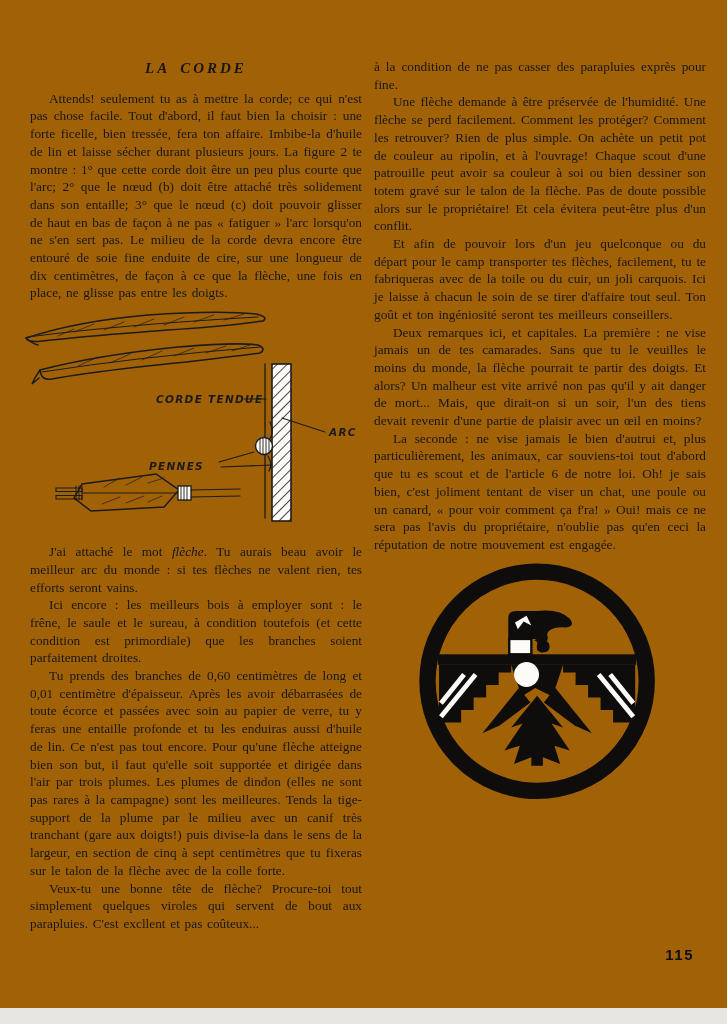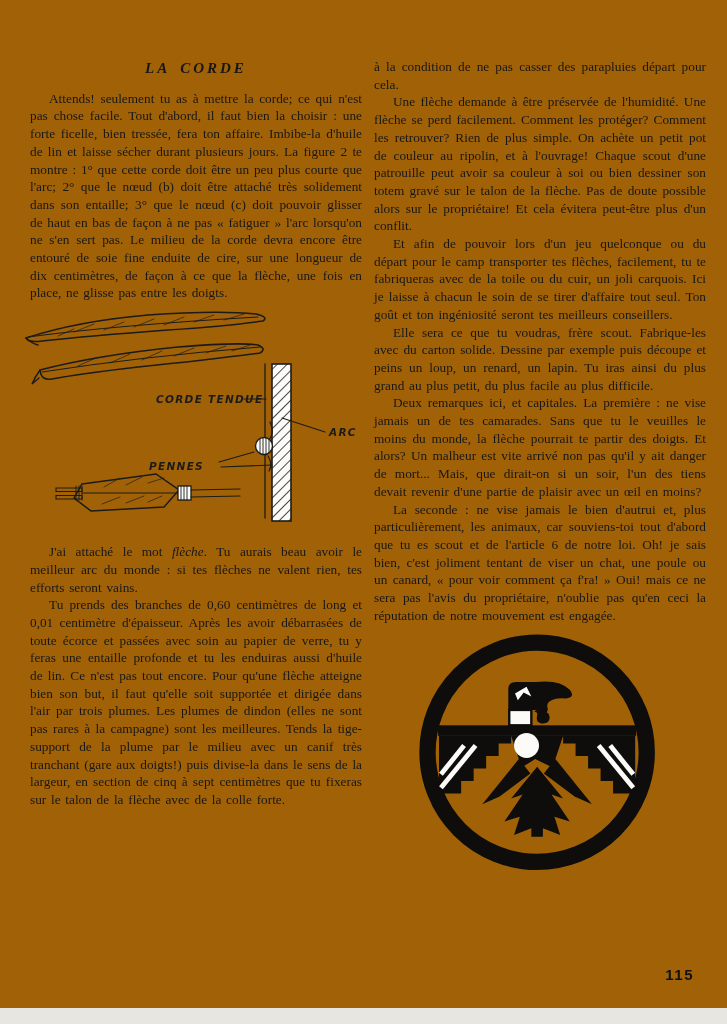--- a/index.html
+++ b/index.html
@@ -29,21 +29,21 @@
   h2.first{margin-top:2px;}
   .fig{display:block;margin:4px 0 2px -12px;}
   .fig-label{
     font-family:"DejaVu Sans", sans-serif;
     font-style:italic;font-weight:bold;
     font-size:10.5px;letter-spacing:1.3px;
     fill:#1c1b1a;
   }
   .emblem{display:block;margin:8px auto 0;}
   .page-number{
-    position:absolute;top:966px;right:33px;
+    position:absolute;top:946px;right:33px;
     font-family:"Liberation Sans", sans-serif;
     font-weight:bold;font-size:15px;letter-spacing:1.5px;
     color:#111;
   }
   em{font-style:italic;}
   .ink{stroke:#1c1b1a;fill:none;stroke-linecap:round;}
 </style>
 </head>
 <body>
 
@@ -98,29 +98,30 @@
         <path class="ink" stroke-width="1.5" d="M64,178 L138,168 L161,184 L146,201 L73,205 L56,192 Z"></path>
         <path class="ink" stroke-width="1" d="M64,187 L162,187"></path>
         <path class="ink" stroke-width=".7" d="M86,181 L102,172 M108,179 L124,171 M130,177 L146,172 M84,198 L102,191 M108,197 L126,190 M130,196 L144,190"></path>
         <rect x="160" y="180" width="13" height="14" fill="#fcfbf7" stroke="#1c1b1a" stroke-width="1.3"></rect>
         <path class="ink" stroke-width=".9" d="M163,180 v14 M166,180 v14 M169,180 v14"></path>
         <path class="ink" stroke-width="1.2" d="M173,184 L222,183 M173,191 L222,190"></path>
       </g>
     </svg>
 
     <p class="ind"><span>J'ai attaché le mot </span><em>flèche</em><span>. Tu aurais beau avoir le meilleur arc du monde : si tes flèches ne valent rien, tes efforts seront vains.</span></p>
+    <p class="ind">Ici encore : les meilleurs bois à employer sont : le frêne, le saule et le sureau, à condition toutefois (et cette condition est primordiale) que les branches soient parfaitement droites.</p>
     <p class="ind">Tu prends des branches de 0,60 centimètres de long et 0,01 centimètre d'épaisseur. Après les avoir débarrasées de toute écorce et passées avec soin au papier de verre, tu y feras une entaille profonde et tu les enduiras aussi d'huile de lin. Ce n'est pas tout encore. Pour qu'une flèche atteigne bien son but, il faut qu'elle soit supportée et dirigée dans l'air par trois plumes. Les plumes de dindon (elles ne sont pas rares à la campagne) sont les meilleures. Tends la tige-support de la plume par le milieu avec un canif très tranchant (gare aux doigts!) puis divise-la dans le sens de la largeur, en section de cinq à sept centimètres que tu fixeras sur le talon de la flèche avec de la colle forte.</p>
+    <p class="ind">Veux-tu une bonne tête de flèche? Procure-toi tout simplement quelques viroles qui servent de bout aux parapluies. C'est excllent et pas coûteux...</p>
   </div>
 
   <div class="col col-right">
-    <p>à la condition de ne pas casser des parapluies départ pour cela.</p>
+    <p>à la condition de ne pas casser des parapluies exprès pour fine.</p>
     <p class="ind">Une flèche demande à être préservée de l'humidité. Une flèche se perd facilement. Comment les protéger? Comment les retrouver? Rien de plus simple. On achète un petit pot de couleur au ripolin, et à l'ouvrage! Chaque scout d'une patrouille peut avoir sa couleur à soi ou bien dessiner son totem gravé sur le talon de la flèche. Pas de doute possible alors sur le propriétaire! Et cela évitera peut-être plus d'un conflit.</p>
     <p class="ind">Et afin de pouvoir lors d'un jeu quelconque ou du départ pour le camp transporter tes flèches, facilement, tu te fabriqueras avec de la toile ou du cuir, un joli carquois. Ici je laisse à chacun le soin de se tirer d'affaire tout seul. Ton goût et ton ingéniosité seront tes meilleurs conseillers.</p>
 
-    <p class="ind">Elle sera ce que tu voudras, frère scout. Fabrique-les avec du carton solide. Dessine par exemple puis découpe et peins un loup, un renard, un lapin. Tu iras ainsi du plus grand au plus petit, du plus facile au plus difficile.</p>
     <p class="ind">Deux remarques ici, et capitales. La première : ne vise jamais un de tes camarades. Sans que tu le veuilles le moins du monde, la flèche pourrait te partir des doigts. Et alors? Un malheur est vite arrivé non pas qu'il y ait danger de mort... Mais, que dirait-on si un soir, l'un des tiens devait revenir d'une partie de plaisir avec un œil en moins?</p>
     <p class="ind">La seconde : ne vise jamais le bien d'autrui et, plus particulièrement, les animaux, car souviens-toi tout d'abord que tu es scout et de l'article 6 de notre loi. Oh! je sais bien, c'est joliment tentant de viser un chat, une poule ou un canard, « pour voir comment ça f'ra! » Oui! mais ce ne sera pas l'avis du propriétaire, n'oublie pas qu'en ceci la réputation de notre mouvement est engagée.</p>
 
     <svg class="emblem" width="250" height="250" viewBox="0 0 260 260">
       <g fill="#0e0d0c">
         <circle cx="127" cy="124" r="114" fill="none" stroke="#0e0d0c" stroke-width="17"></circle>
 
         <rect x="24" y="96" width="206" height="11"></rect>
 
         <path d="M25,107 L100,107 L100,115 L87,115 L87,128 L74,128 L74,141 L61,141 L61,154 L48,154 L48,167 L25,167 Z"></path>

